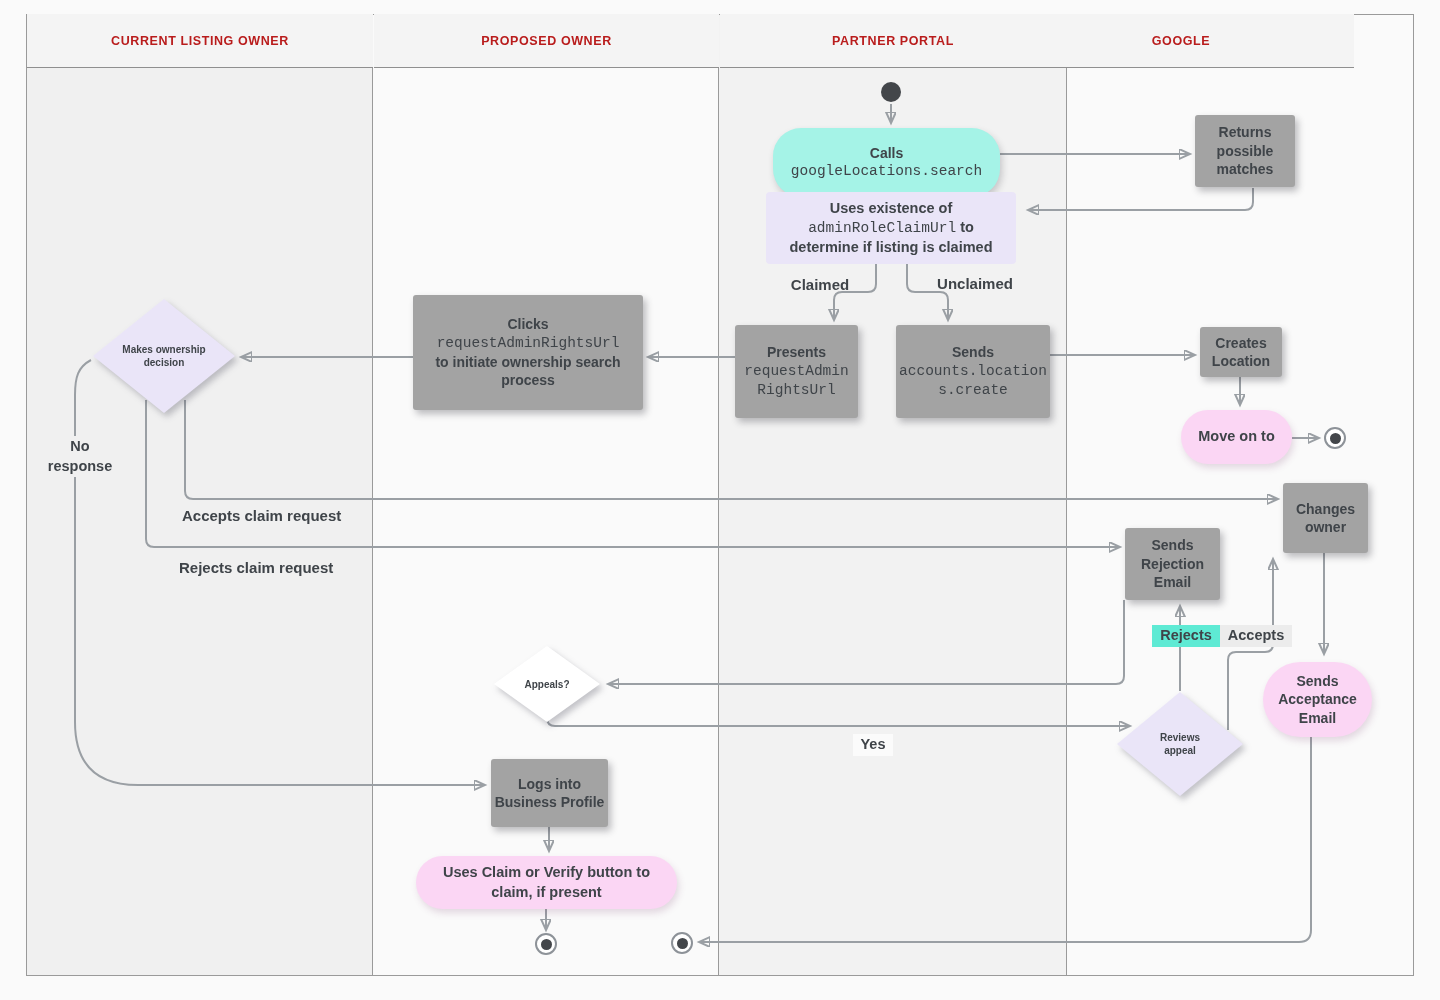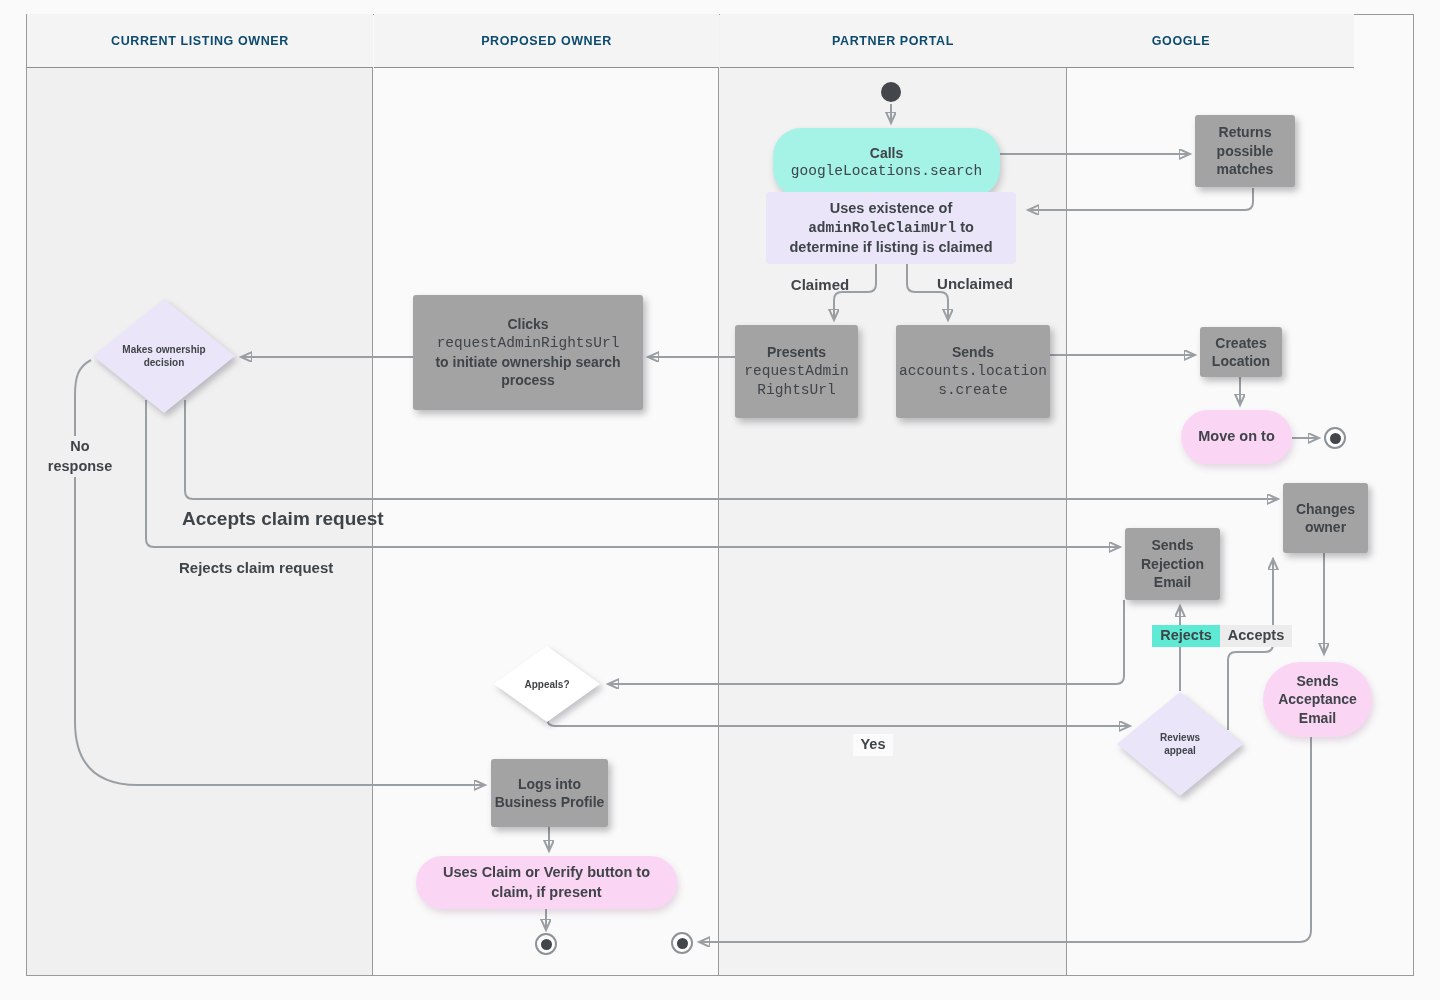--- a/index.html
+++ b/index.html
@@ -7,34 +7,34 @@
     --line:#9a9fa4; --arrow:#8c9196; --text:#3f4449;
   }
   html,body{margin:0;padding:0;background:#fafafa;}
   .stage{position:relative;width:1440px;height:1000px;background:#fafafa;overflow:hidden;
          font-family:"Liberation Sans",sans-serif;color:var(--text);}
   .lane{position:absolute;top:14px;height:962px;border-right:1px solid #9a9a9a;box-sizing:border-box;}
   .lane.first{border-left:1px solid #9a9a9a;}
   .lane-top,.lane-bottom{position:absolute;left:26px;width:1388px;height:1px;background:#9a9a9a;}
   .hcell{position:absolute;top:14px;height:54px;background:#f4f4f4;border-bottom:1px solid #8f8f8f;
          box-sizing:border-box;display:flex;align-items:center;justify-content:center;
-         font-size:12.5px;font-weight:bold;letter-spacing:.6px;color:#0c4a6e;}
+         font-size:12.5px;font-weight:bold;letter-spacing:.6px;color:#b91c1c;}
   .wires{position:absolute;left:0;top:0;z-index:3;}
   .wires path{stroke:var(--line);stroke-width:2;fill:none;}
   .node{position:absolute;z-index:4;box-sizing:border-box;display:flex;align-items:center;
         justify-content:center;text-align:center;font-weight:bold;font-size:14px;line-height:1.32;}
   .box{background:#a3a3a3;border-radius:3px;box-shadow:3px 4px 7px rgba(40,40,50,.30);}
   .pill{border-radius:28px;box-shadow:2px 4px 7px rgba(40,40,50,.22);}
   .pill.teal{background:var(--teal);}
   .pill.pink{background:var(--pink);box-shadow:2px 4px 7px rgba(120,60,110,.18);}
   .note{background:var(--lavender);border-radius:4px;font-size:14.5px;padding:4px 10px;}
   .bt{font-weight:bold;}
   .bcode{font-family:"Liberation Mono",monospace;font-weight:normal;font-size:14.5px;
          word-break:break-all;margin:0 auto;}
-  .code-inline{font-family:"Liberation Mono",monospace;font-weight:bold;font-size:14.5px;}
+  .code-inline{font-family:"Liberation Mono",monospace;font-weight:normal;font-size:14.5px;}
   .diamond{position:absolute;z-index:4;}
   .d-shadow{position:absolute;inset:0;filter:drop-shadow(3px 4px 3px rgba(50,50,70,.28));}
   .d-shape{width:100%;height:100%;clip-path:polygon(50% 0,100% 50%,50% 100%,0 50%);}
   .d-txt{position:absolute;inset:0;display:flex;align-items:center;justify-content:center;
          text-align:center;font-weight:bold;font-size:10px;line-height:1.3;}
   .elabel{position:absolute;z-index:5;font-weight:bold;font-size:14.5px;color:var(--text);
           text-align:center;line-height:1.35;padding:1px 4px;}
   .start-node{position:absolute;z-index:4;width:20px;height:20px;border-radius:50%;background:#43464a;}
   .end-node{position:absolute;z-index:4;width:18px;height:18px;border:2px solid #8d9298;border-radius:50%;
             background:#fff;display:flex;align-items:center;justify-content:center;}
@@ -199,19 +199,19 @@
   <div class="end-node" style="left:535px;top:933px;">
       <div class="end-inner"></div>
     </div>
   <div class="end-node" style="left:671px;top:932px;">
       <div class="end-inner"></div>
     </div>
 
   <div class="elabel" style="left:781px;top:274px;width:70px;font-size:15px;">Claimed</div>
   <div class="elabel" style="left:926px;top:273px;width:90px;font-size:15px;">Unclaimed</div>
   <div class="elabel" style="left:36px;top:436px;width:80px;background:#f0f0f0;">No response</div>
-  <div class="elabel" style="left:178px;top:505px;white-space:nowrap;font-size:19px;text-align:center;">Accepts claim request</div>
+  <div class="elabel" style="left:178px;top:505px;white-space:nowrap;font-size:15px;text-align:center;">Accepts claim request</div>
   <div class="elabel" style="left:175px;top:557px;white-space:nowrap;font-size:15px;">Rejects claim request</div>
   <div class="elabel" style="left:1152px;top:625px;width:60px;background:#5eead4;">Rejects</div>
   <div class="elabel" style="left:1220px;top:625px;width:64px;background:#ececec;">Accepts</div>
   <div class="elabel" style="left:853px;top:734px;width:32px;background:#fbfbfb;">Yes</div>
 
 </div>
 
 </body></html>

